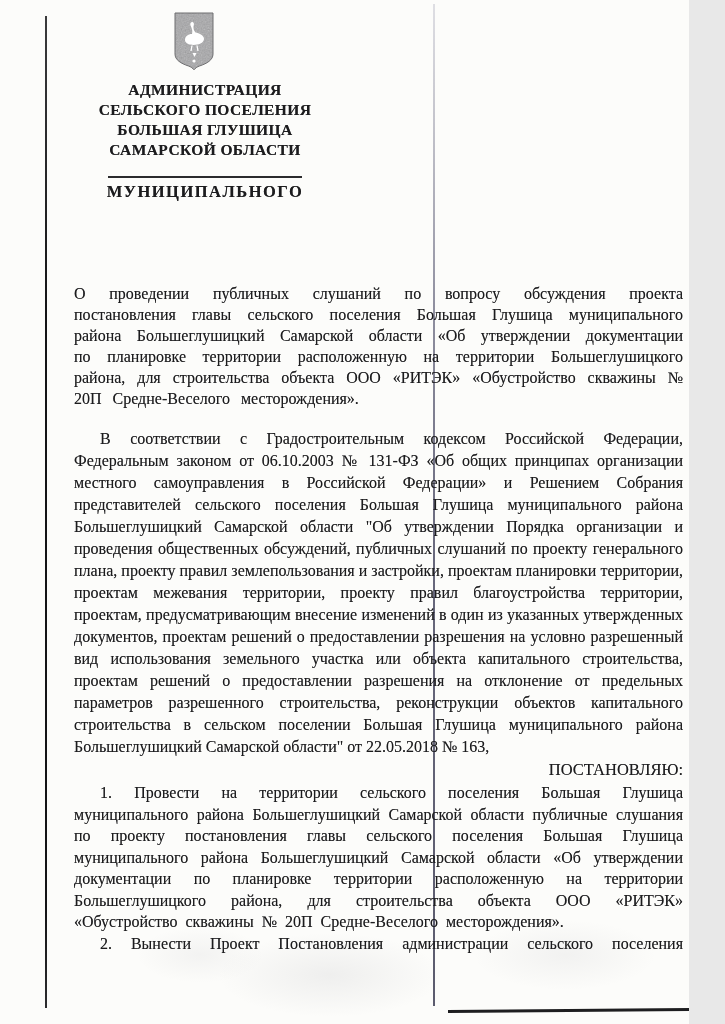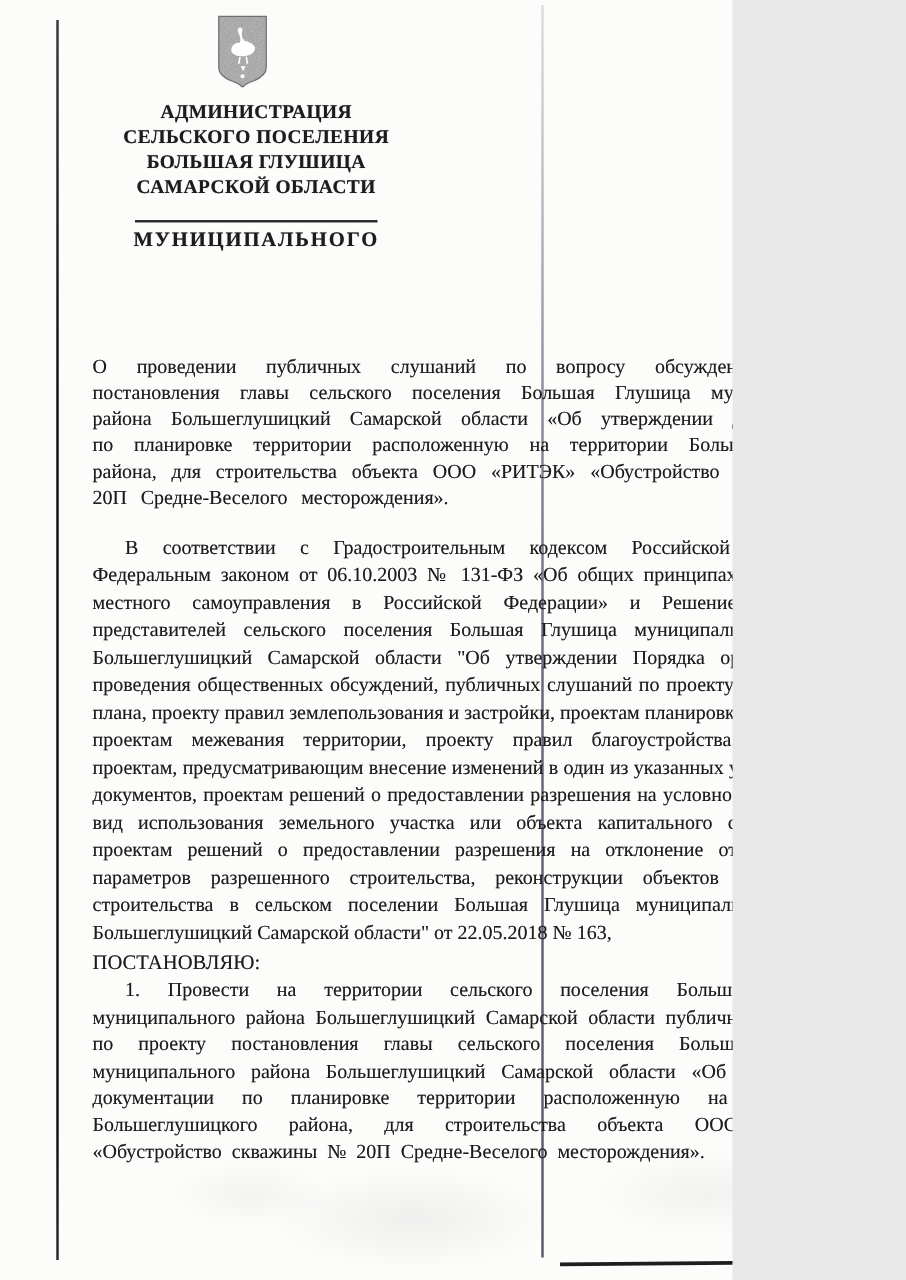--- a/index.html
+++ b/index.html
@@ -1,17 +1,17 @@
 <!DOCTYPE html>
 <html><head>
 <meta charset="utf-8">
 <style>
   html,body { margin:0; padding:0; background:#e8e8e8; }
   .scan {
-    position:relative; width:586px; height:1024px; overflow:hidden;
+    position:relative; width:689px; height:1024px; overflow:hidden;
     background:
       radial-gradient(160px 60px at 330px 975px, rgba(120,120,130,0.10), transparent 70%),
       radial-gradient(130px 50px at 565px 955px, rgba(120,120,130,0.08), transparent 70%),
       radial-gradient(90px 40px at 200px 955px, rgba(120,120,130,0.07), transparent 70%),
       #fcfcfa;
     font-family:"Liberation Serif","DejaVu Serif",serif;
     color:#1c1c1e;
   }
   .scan * { box-sizing:border-box; }
 
@@ -58,21 +58,21 @@
   
   .body-col { position:absolute; left:74px; top:283px; width:609px; }
   .body-col p { margin:0; text-shadow:0 0 0.5px rgba(25,25,28,0.5); }
   .subject {
     font-weight:normal; font-size:16px; line-height:21px;
     text-align:justify; word-spacing:7px; margin-bottom:19px !important;
   }
   .preamble {
     font-size:16px; line-height:22px; text-indent:26px; text-align:justify;
   }
-  .resolve { font-size:16.5px; line-height:24px; text-align:left; }
+  .resolve { font-size:16.5px; line-height:24px; text-align:right; }
   .item { font-size:16px; line-height:21.5px; text-indent:26px; text-align:justify; word-spacing:4px; }
   .item.stretch-last { text-align-last:justify; }
 </style>
 </head>
 <body>
 
 <div class="scan">
 
   <div class="edge-line-left"></div>
   <div class="fold-line"></div>
@@ -110,15 +110,16 @@
     <p class="org-line">САМАРСКОЙ ОБЛАСТИ</p>
     <div class="head-divider"></div>
     <p class="doc-type">МУНИЦИПАЛЬНОГО</p>
   </div>
 
   <div class="body-col">
     <p class="subject">О проведении публичных слушаний по вопросу обсуждения проекта постановления главы сельского поселения Большая Глушица муниципального района Большеглушицкий Самарской области «Об утверждении документации по планировке территории расположенную на территории Большеглушицкого района, для строительства объекта ООО «РИТЭК» «Обустройство скважины № 20П Средне-Веселого месторождения».</p>
     <p class="preamble">В соответствии с Градостроительным кодексом Российской Федерации, Федеральным законом от 06.10.2003 № 131-ФЗ «Об общих принципах организации местного самоуправления в Российской Федерации» и Решением Собрания представителей сельского поселения Большая Глушица муниципального района Большеглушицкий Самарской области "Об утверждении Порядка организации и проведения общественных обсуждений, публичных слушаний по проекту генерального плана, проекту правил землепользования и застройки, проектам планировки территории, проектам межевания территории, проекту правил благоустройства территории, проектам, предусматривающим внесение изменений в один из указанных утвержденных документов, проектам решений о предоставлении разрешения на условно разрешенный вид использования земельного участка или объекта капитального строительства, проектам решений о предоставлении разрешения на отклонение от предельных параметров разрешенного строительства, реконструкции объектов капитального строительства в сельском поселении Большая Глушица муниципального района Большеглушицкий Самарской области" от 22.05.2018  № 163,</p>
     <p class="resolve">ПОСТАНОВЛЯЮ:</p>
     <p class="item">1. Провести на территории сельского поселения Большая Глушица муниципального района Большеглушицкий Самарской области публичные слушания по проекту постановления главы сельского поселения Большая Глушица муниципального района Большеглушицкий Самарской области «Об утверждении документации по планировке территории расположенную на территории Большеглушицкого района, для строительства объекта ООО «РИТЭК» «Обустройство скважины № 20П Средне-Веселого месторождения».</p>
+    <p class="item stretch-last">2. Вынести Проект Постановления администрации сельского поселения</p>
   </div>
 
 </div>
 
 </body></html>

